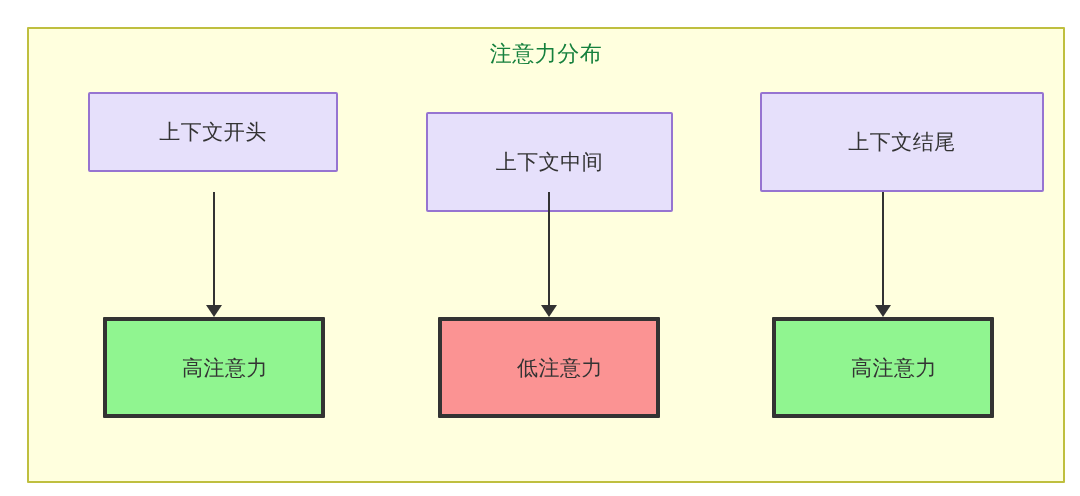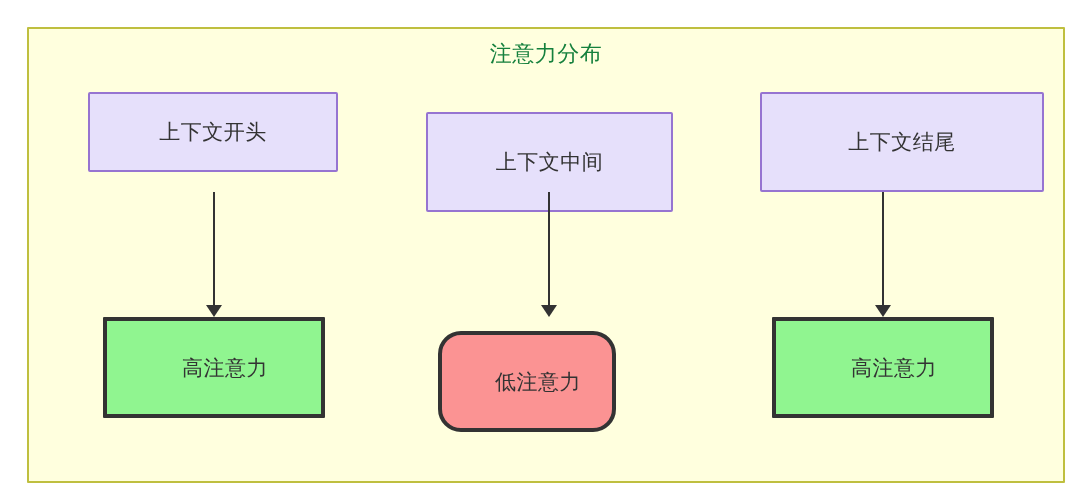--- a/index.html
+++ b/index.html
@@ -122,21 +122,21 @@
   <div class="edge-line" style="left:548px; top:192px; height:116px;"></div>
   <div class="edge-head" style="left:541px; top:305px;"></div>
 
   <div class="edge-line" style="left:882px; top:192px; height:116px;"></div>
   <div class="edge-head" style="left:875px; top:305px;"></div>
 
   <div class="node leaf high" style="left:103px; top:317px; width:222px; height:101px;">
     <span>高注意力</span>
   </div>
 
-  <div class="node leaf low" style="left:438px; top:331px; width:178px; height:101px;border-radius:23px;">
+  <div class="node leaf low" style="left:438px; top:317px; width:222px; height:101px;">
     <span>低注意力</span>
   </div>
 
   <div class="node leaf high" style="left:772px; top:317px; width:222px; height:101px;">
     <span>高注意力</span>
   </div>
 
 </div>
 
 </body></html>

